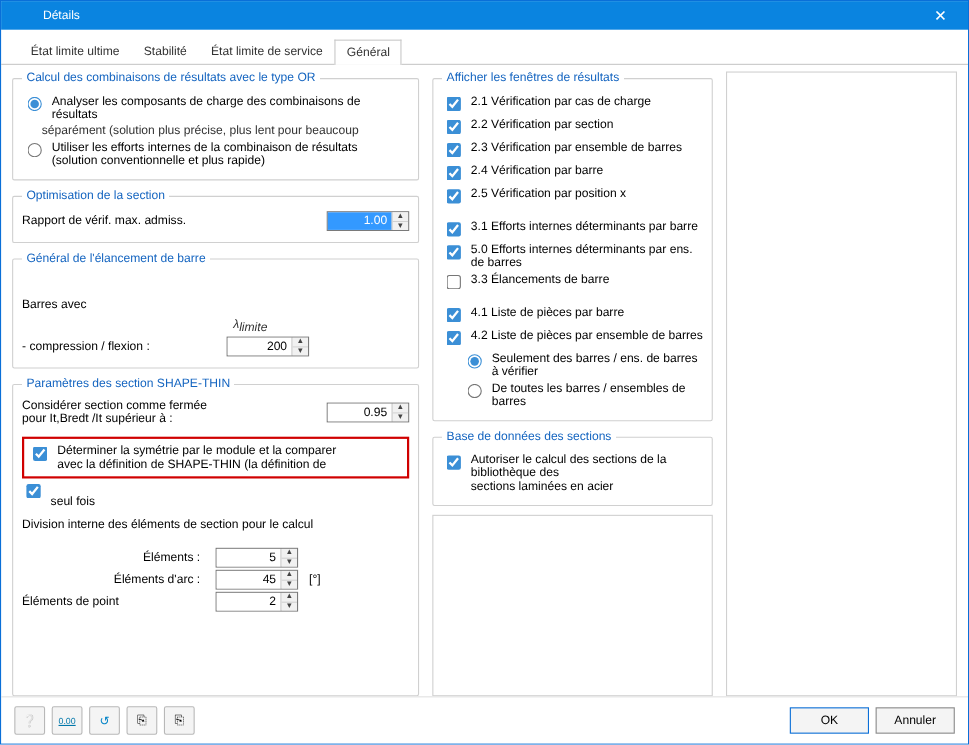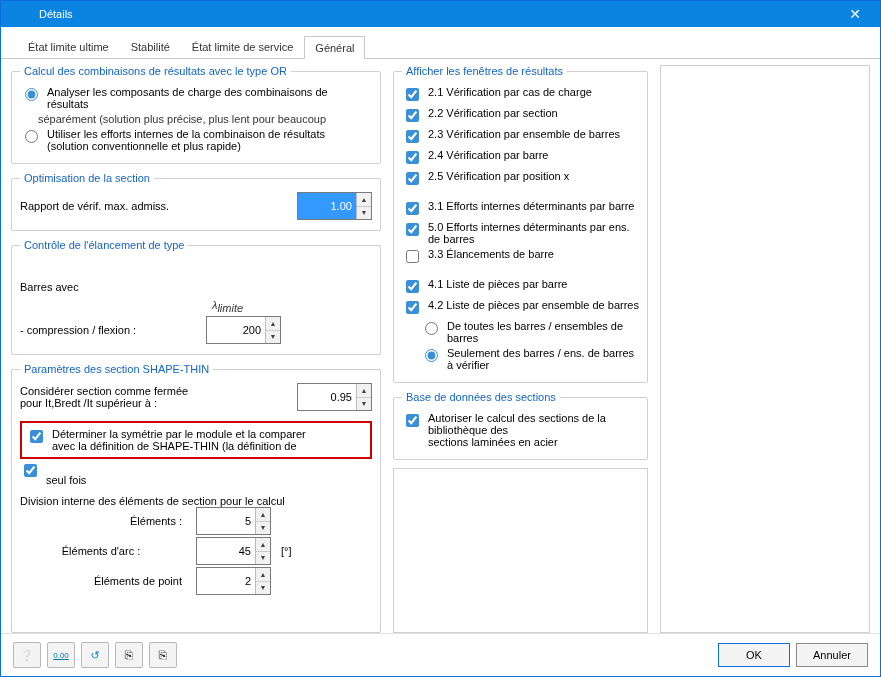--- a/index.html
+++ b/index.html
@@ -16,21 +16,21 @@
   .col.right { flex: 0 0 210px; }
   fieldset { border:1px solid #d0d0d0; border-radius:2px; margin:0; padding:6px 8px 8px 8px; }
   legend { color:#1565c0; padding:0 4px; }
   .row { display:flex; align-items:center; gap:6px; margin:2px 0; }
   .radio-row, .check-row { display:flex; align-items:flex-start; gap:6px; margin:3px 0; }
   .radio-row input, .check-row input { margin-top:2px; flex-shrink:0; }
   .check-row label, .radio-row label { flex:1; }
   .indent { margin-left: 18px; }
   .sub { margin-left: 18px; color:#333; }
   .spacer { height:6px; }
-  .num-wrap { display:inline-flex; align-items:stretch; border:1px solid #7a7a7a; height:28px; background:#fff; }
+  .num-wrap { display:inline-flex; align-items:stretch; border:1px solid #7a7a7a; height:18px; background:#fff; }
   .num-wrap input { width:58px; border:none; outline:none; text-align:right; padding:0 4px; font-size:11px; }
   .num-wrap .spin { display:flex; flex-direction:column; border-left:1px solid #bbb; }
   .num-wrap .spin div { width:14px; flex:1; display:flex; align-items:center; justify-content:center; font-size:7px; color:#444; border-bottom:1px solid #ccc; cursor:pointer; background:#f1f1f1; }
   .num-wrap .spin div:last-child { border-bottom:none; }
   .num-wrap.highlight input { background:#3399ff; color:#fff; }
   .lambda { font-style:italic; color:#333; padding-left:6px; font-size:11px;margin-top:40px; }
   .highlight-box { border: 2px solid #d00000; padding:2px 4px; margin:2px 0; }
   .label-col { display:flex; width:180px; }
   .placeholder-panel { flex:1; border:1px solid #d0d0d0; }
   .footer { display:flex; align-items:center; padding:8px 12px; border-top:1px solid #e0e0e0; gap:6px; }
@@ -87,21 +87,21 @@
             <input value="1.00" style="">
             <span class="spin">
                 <div>▲</div>
                 <div>▼</div>
               </span>
           </span>
         </div>
       </fieldset>
 
       <fieldset>
-        <legend>Contrôle de l'élancement de type</legend>
+        <legend>Général de l'élancement de barre</legend>
         <div class="row">
           <span class="label-col">Barres avec</span>
           <span class="lambda"><span>λ</span><sub>limite</sub></span>
         </div>
         <div class="row">
           <span class="label-col">- compression / flexion :</span>
           <span class="num-wrap">
             <input value="200" style="">
             <span class="spin">
                 <div>▲</div>
@@ -138,43 +138,43 @@
         </div>
         <div class="check-row">
           <input type="checkbox" checked="" style="">
           <label>
             <br>
             <span>seul fois</span>
           </label>
         </div>
         <div class="spacer"></div>
         <div>Division interne des éléments de section pour le calcul</div>
-        <div class="row" style="margin-top:0">
+        <div class="row" style="margin-top:15px">
           <span style="width:170px; text-align:right; padding-right:8px">Éléments :</span>
           <span class="num-wrap">
             <input value="5" style="">
             <span class="spin">
                 <div>▲</div>
                 <div>▼</div>
               </span>
           </span>
         </div>
         <div class="row">
-          <span style="width:170px; text-align:center; padding-right:8px">Éléments d'arc :</span>
+          <span style="width:170px; text-align:right; padding-right:8px">Éléments d'arc :</span>
           <span class="num-wrap">
             <input value="45" style="">
             <span class="spin">
                 <div>▲</div>
                 <div>▼</div>
               </span>
           </span>
           <span style="margin-left:4px">[°]</span>
         </div>
         <div class="row">
-          <span style="width:170px; text-align:right; padding-right:8px">Éléments de point</span>
+          <span style="width:170px; padding-right:8px">Éléments de point</span>
           <span class="num-wrap">
             <input value="2" style="">
             <span class="spin">
                 <div>▲</div>
                 <div>▼</div>
               </span>
           </span>
         </div>
       </fieldset>
 
@@ -219,28 +219,28 @@
         <div class="spacer"></div>
         <div class="check-row">
             <input type="checkbox" checked="" style="">
             <label>4.1 Liste de pièces par barre</label>
           </div>
         <div class="check-row">
             <input type="checkbox" checked="" style="">
             <label>4.2 Liste de pièces par ensemble de barres</label>
           </div>
         <div class="indent">
+          <div class="radio-row">
+              <input type="radio" name="parts" checked="" style="">
+              <label>Seulement des barres / ens. de barres à vérifier</label>
+            </div>
           <div class="radio-row">
               <input type="radio" name="parts" style="">
               <label>De toutes les barres / ensembles de barres</label>
             </div>
-          <div class="radio-row">
-              <input type="radio" name="parts" checked="" style="">
-              <label>Seulement des barres / ens. de barres à vérifier</label>
-            </div>
         </div>
       </fieldset>
 
       <fieldset>
         <legend>Base de données des sections</legend>
         <div class="check-row">
           <input type="checkbox" checked="" style="">
           <label>
             <span>Autoriser le calcul des sections de la bibliothèque des</span><br>
             <span>sections laminées en acier</span>

